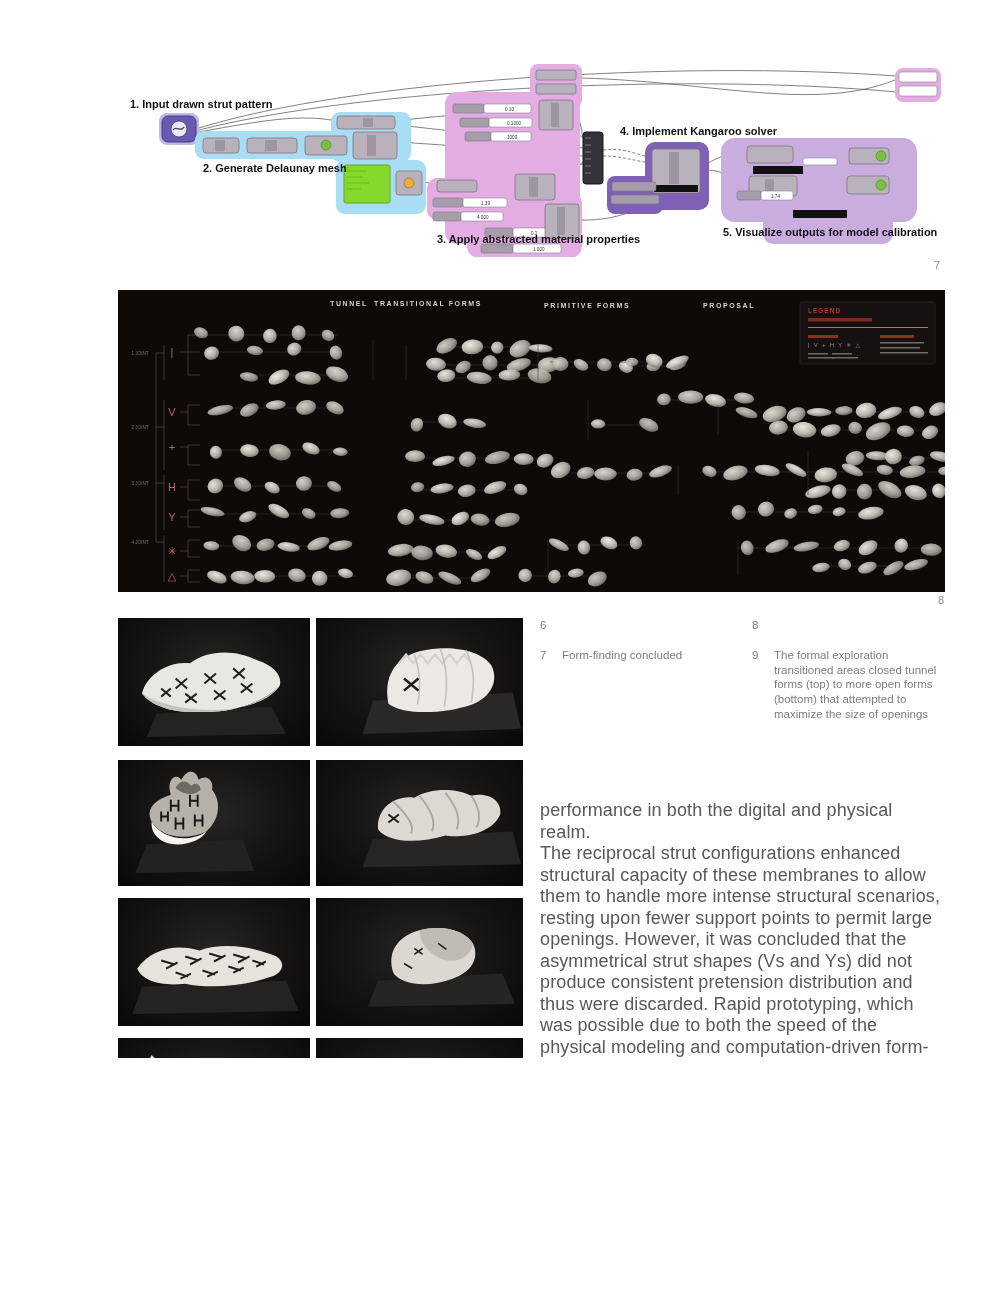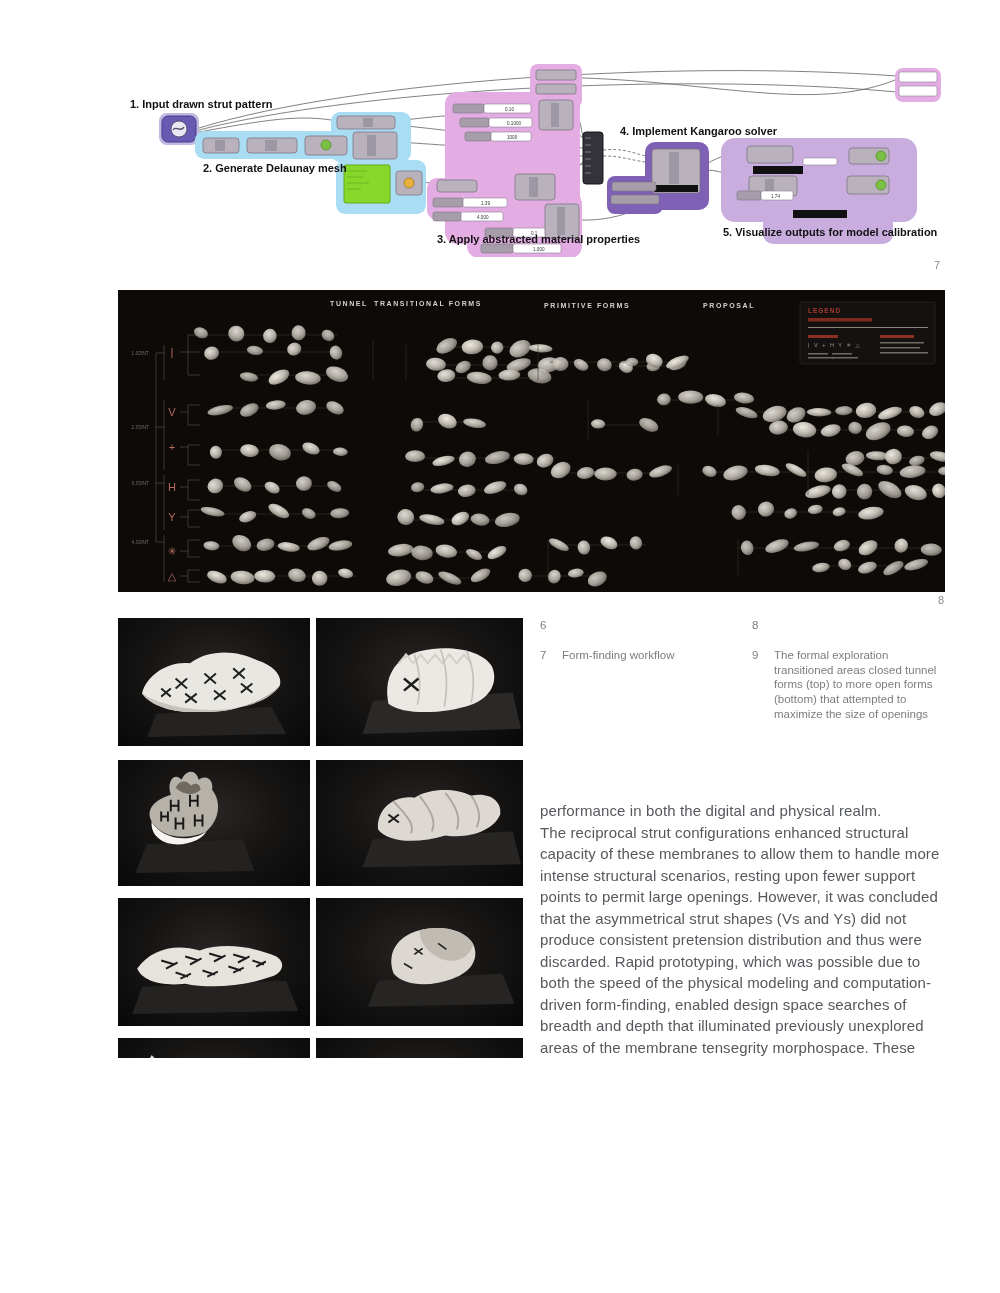--- a/index.html
+++ b/index.html
@@ -26,21 +26,21 @@
   .pcell svg{position:absolute;left:0;top:0;width:100%;height:100%;}
 
   
   .cap-col{position:absolute;color:#7b7e80;font-size:11.5px;line-height:14.8px;}
   .cap-item{display:grid;grid-template-columns:22px 1fr;margin-bottom:15px;}
   #capcol1{left:540px;top:618px;width:198px;}
   #capcol2{left:752px;top:618px;width:192px;}
 
   
   .bodytext{position:absolute;left:540px;top:800px;width:408px;
-            color:#55585c;font-size:15px;line-height:21.5px;letter-spacing:0.12px;}
+            color:#55585c;font-size:18px;line-height:21.5px;letter-spacing:0.12px;}
   .bodytext p{margin:0;}
 
   
   .footer{position:absolute;left:540px;top:1221px;width:404px;display:flex;
           justify-content:flex-end;align-items:baseline;gap:28px;}
   .footer .ftitle{font-weight:bold;font-size:13px;letter-spacing:0.8px;color:#0369a1;font-style:italic;}
   .footer .fpage{font-weight:bold;font-size:13px;color:#1c1c1a;}
 
   text{font-family:"Liberation Sans",sans-serif;}
   .wf-label{font-weight:bold;font-size:11px;fill:#111111;}
@@ -577,21 +577,21 @@
     </div>
   </div>
   <div class="fig-num" id="fig9">9</div>
 
   <div class="cap-col" id="capcol1">
     <div class="cap-item">
       <span>6</span>
     </div>
     <div class="cap-item">
       <span>7</span>
-      <span>Form-finding workflow</span>
+      <span>Form-finding concluded</span>
     </div>
   </div>
   <div class="cap-col" id="capcol2">
     <div class="cap-item">
       <span>8</span>
     </div>
     <div class="cap-item">
       <span>9</span>
       <span>The formal exploration transitioned areas closed tunnel forms (top) to more open forms (bottom) that attempted to maximize the size of openings</span>
     </div>

